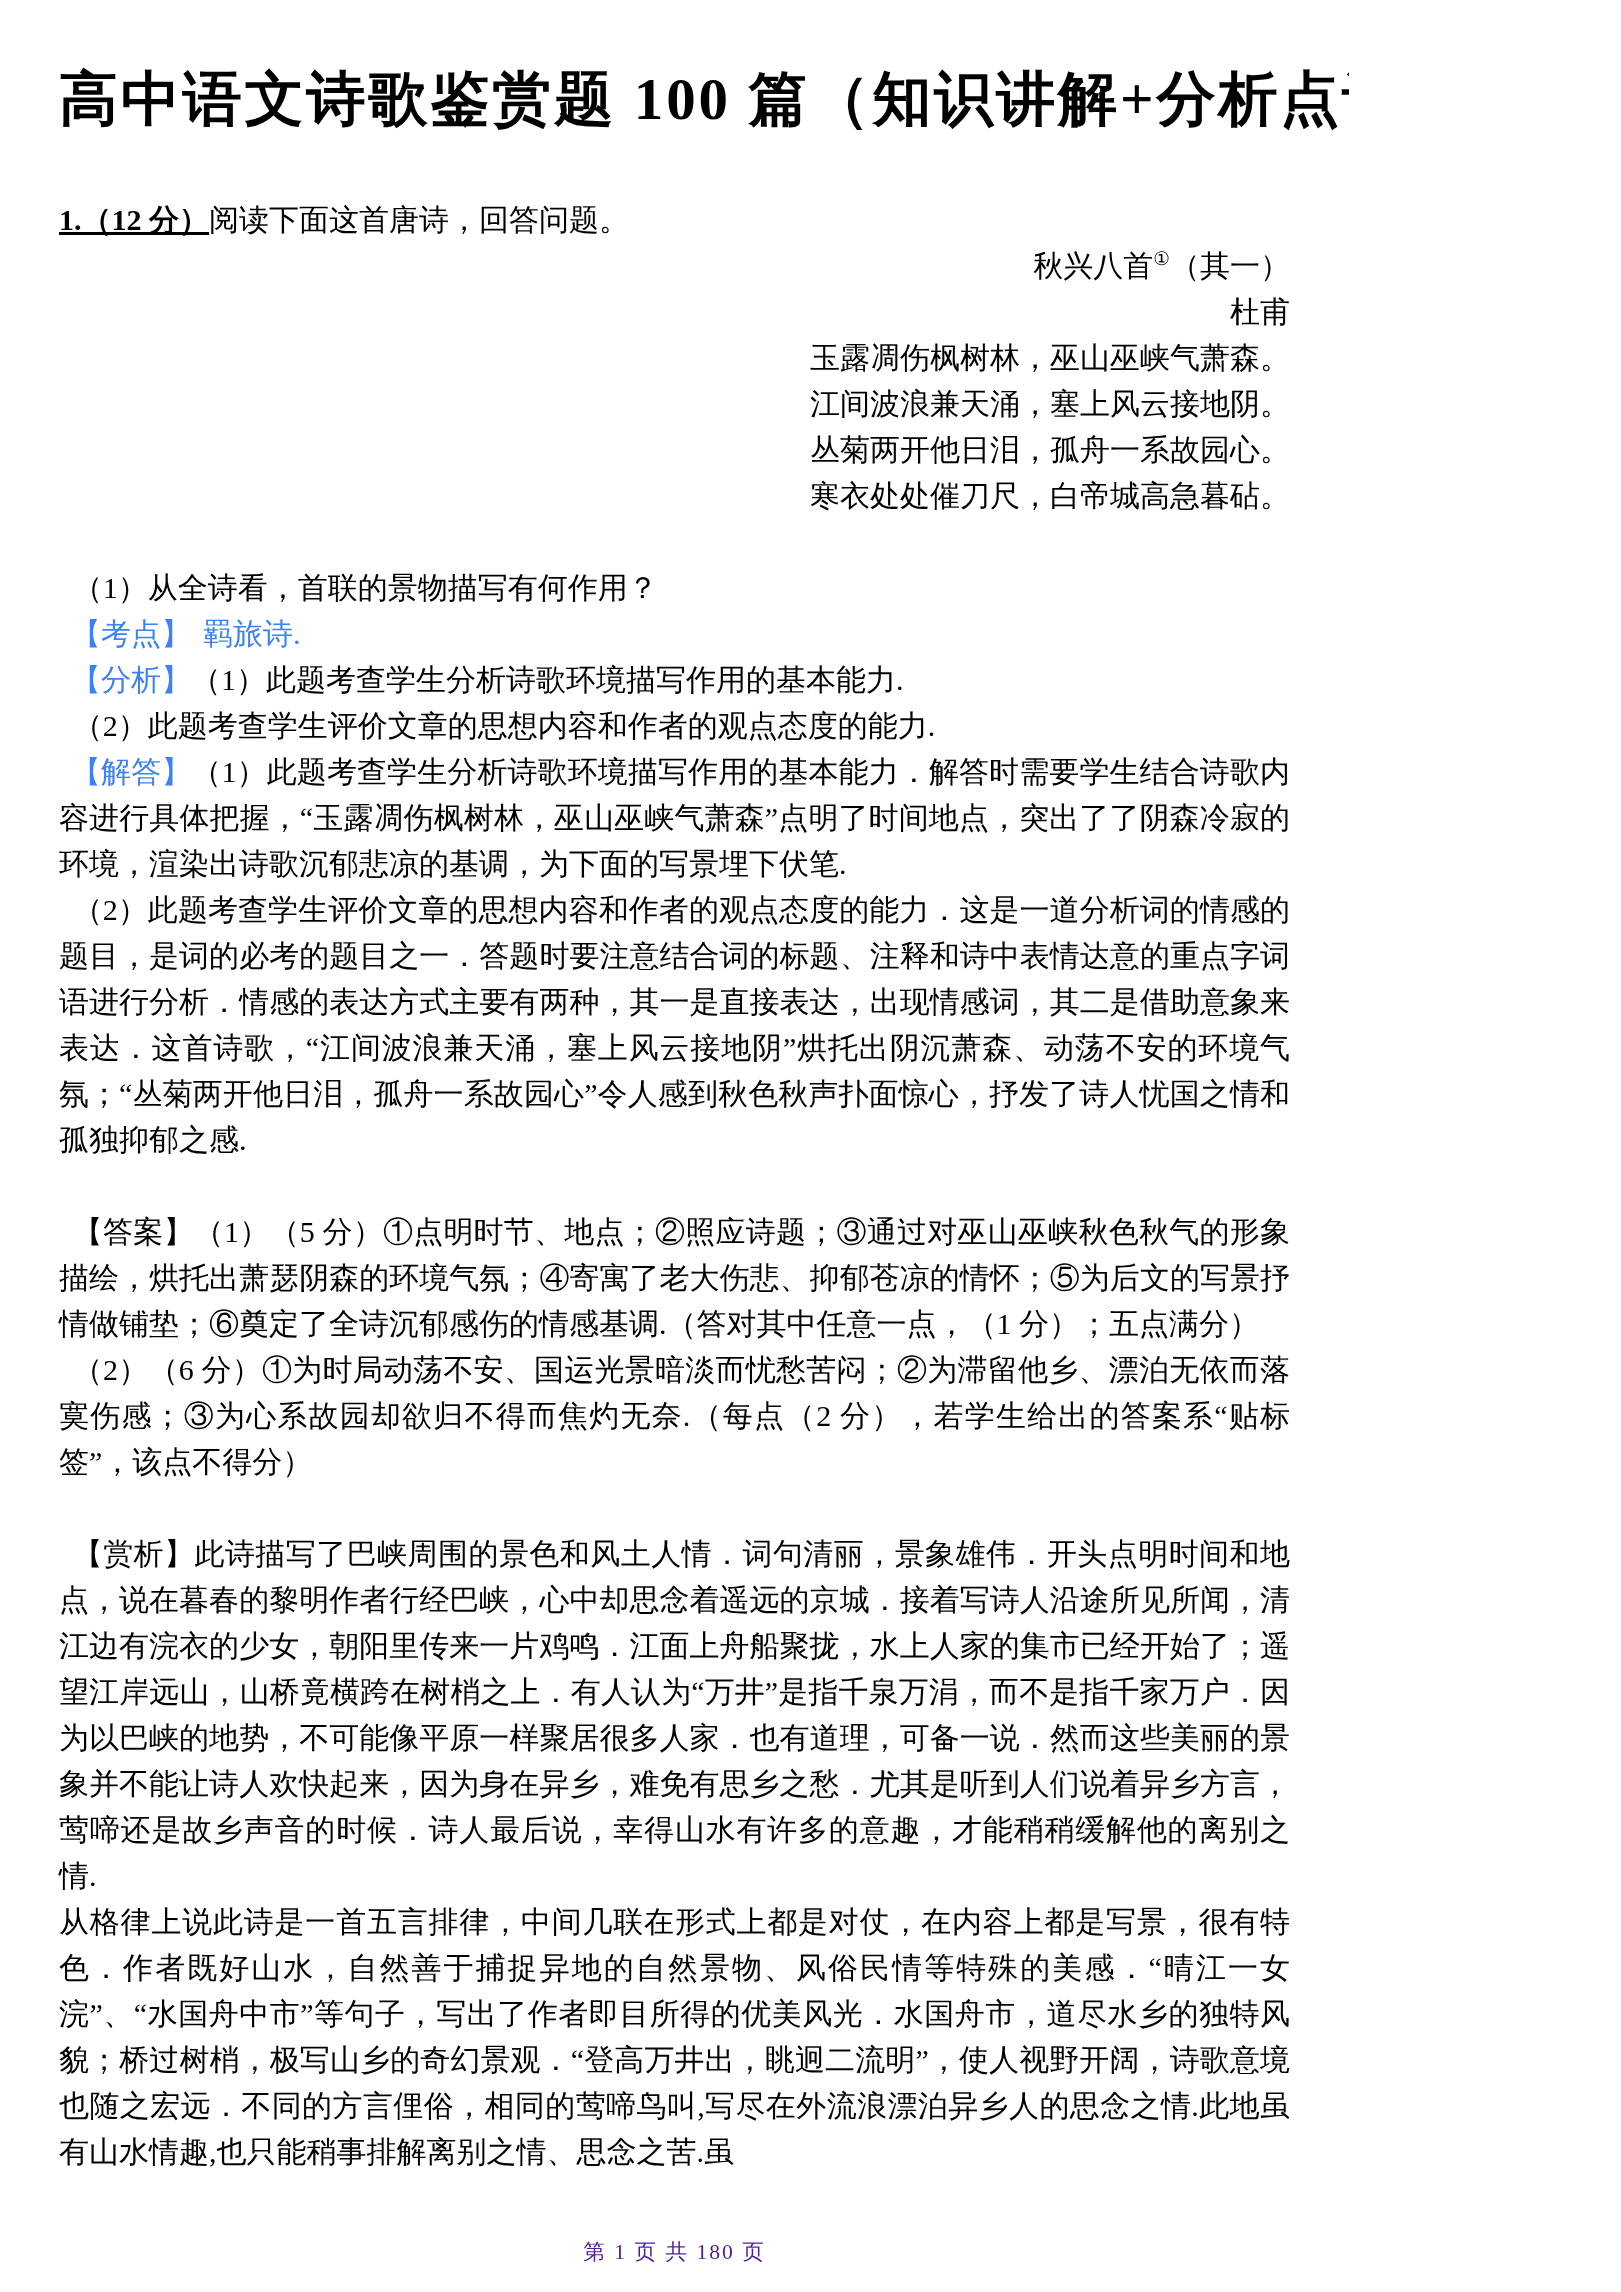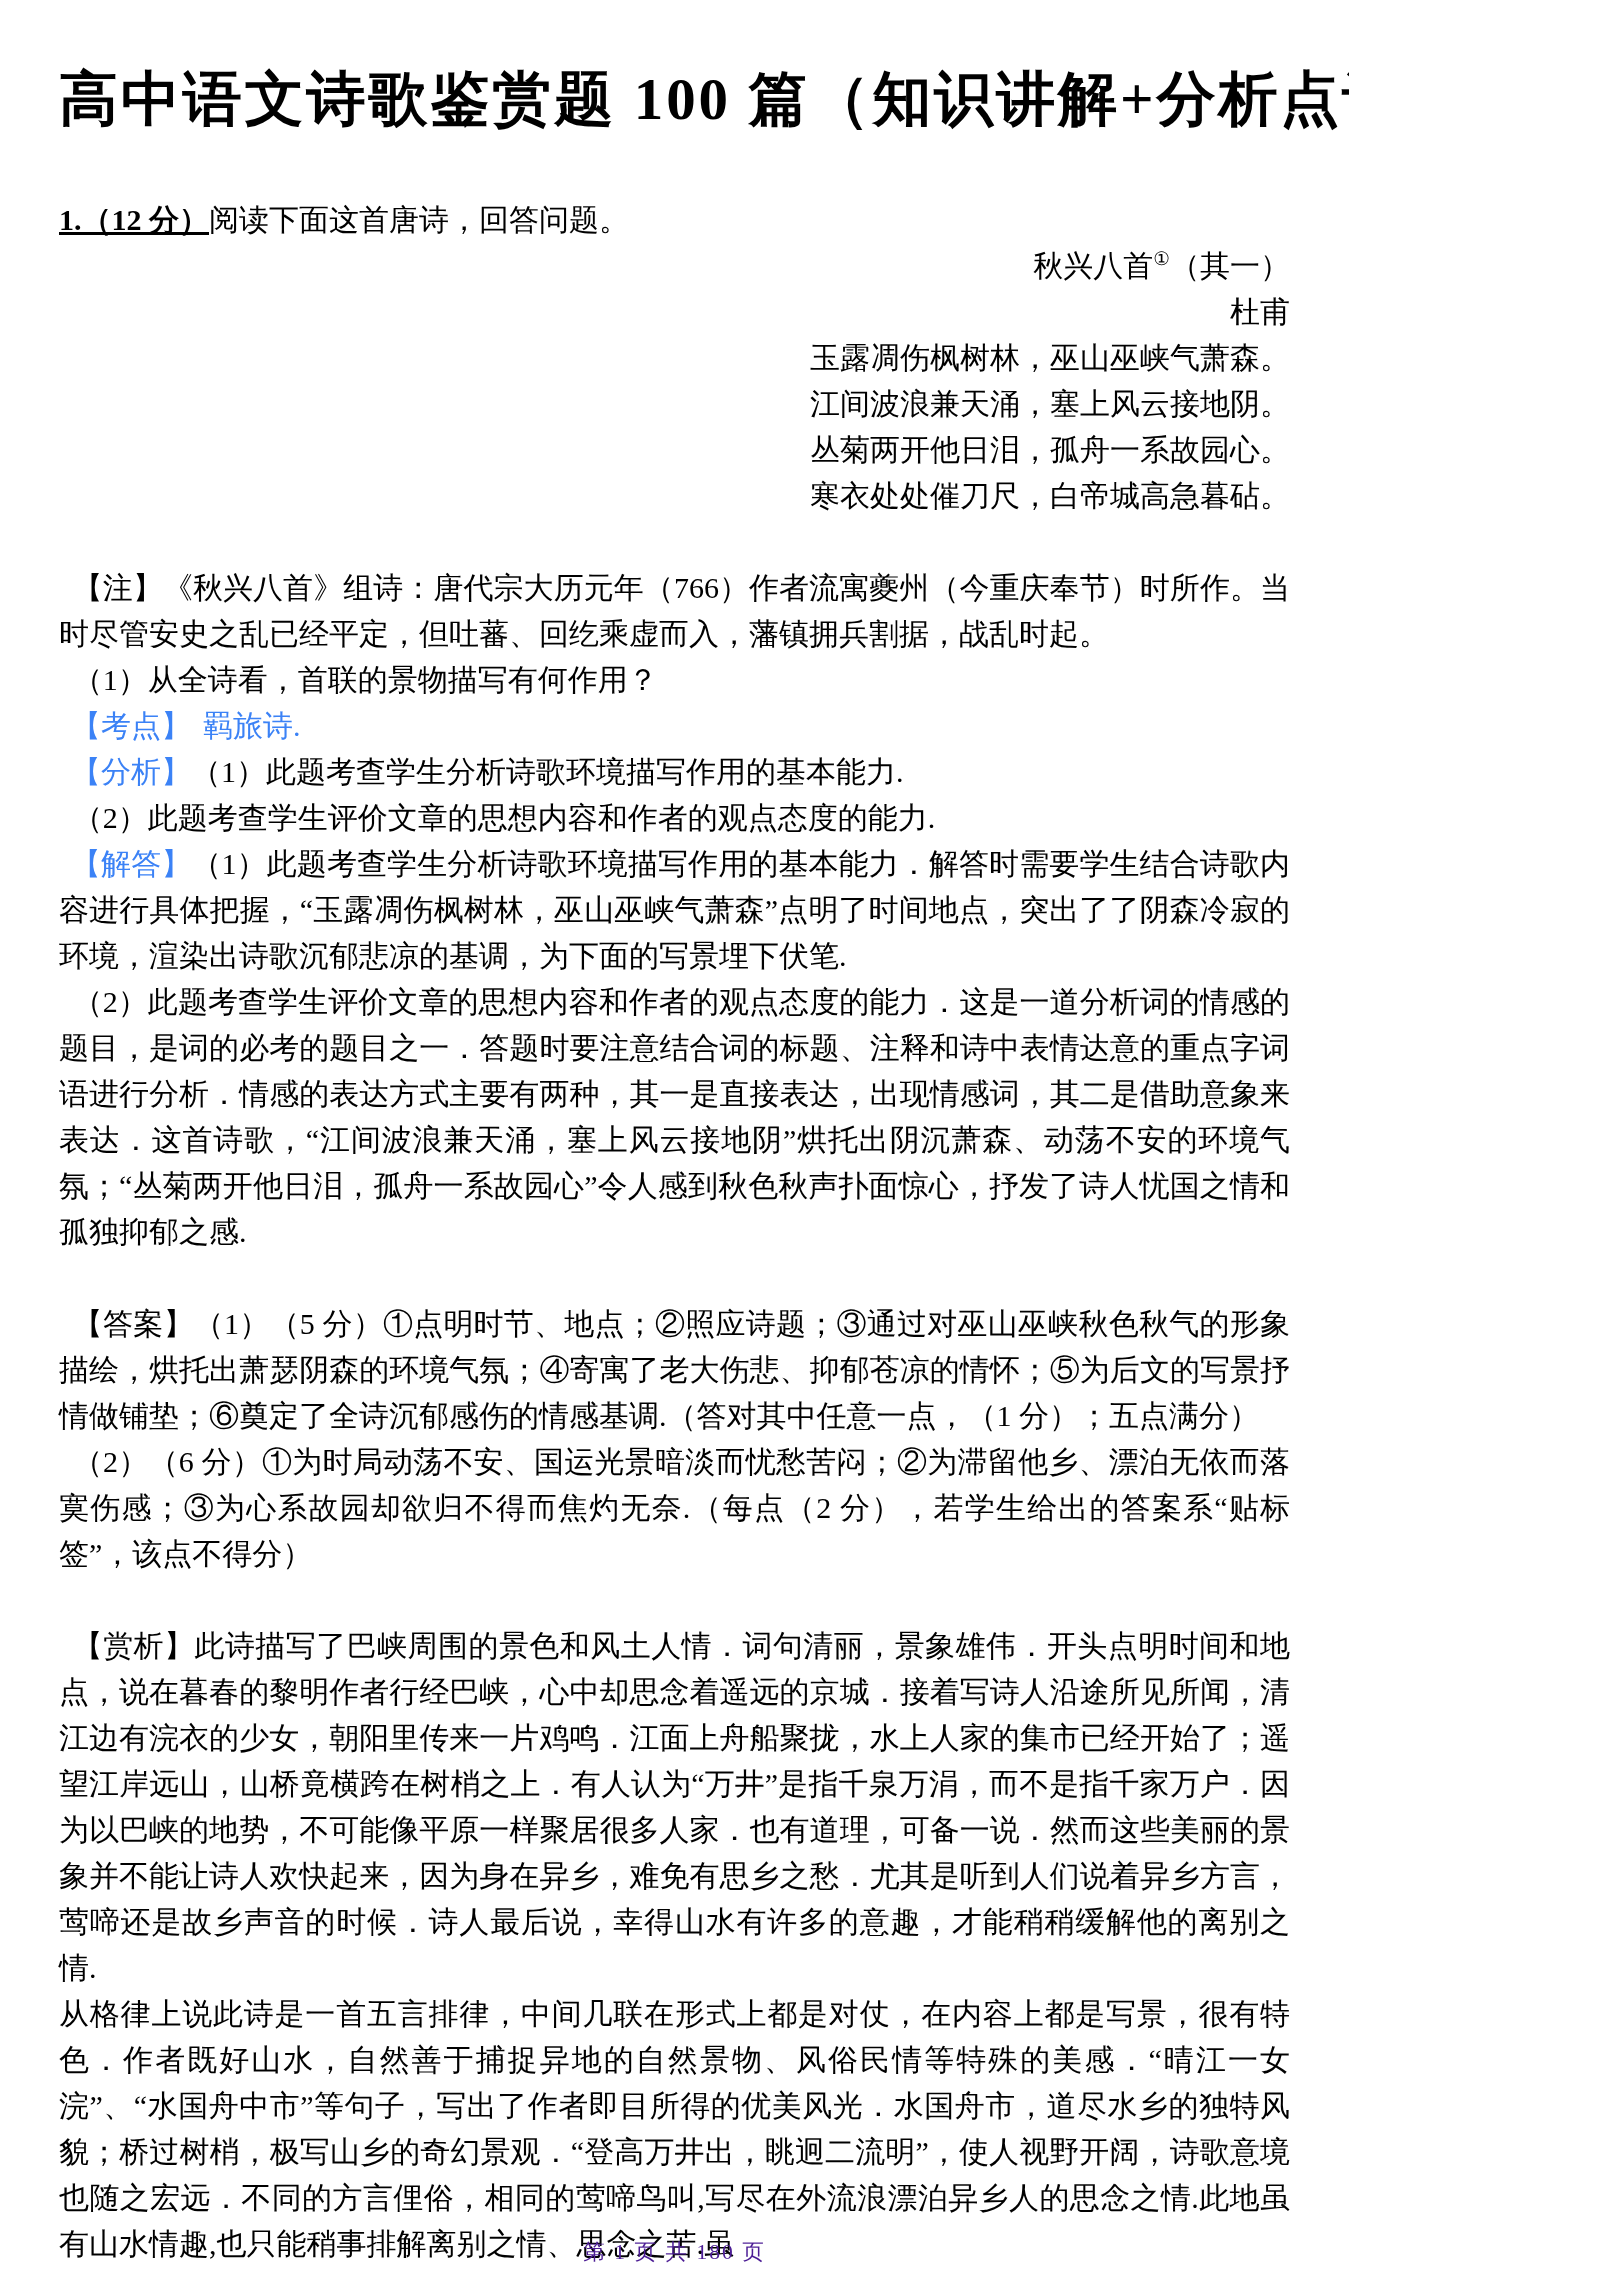--- a/index.html
+++ b/index.html
@@ -59,23 +59,20 @@
     <div class="para center">
       <span>秋兴八首</span><sup class="note-ref">①</sup><span>（其一）</span>
     </div>
     <div class="para center">杜甫</div>
     <div class="para center">玉露凋伤枫树林，巫山巫峡气萧森。</div>
     <div class="para center">江间波浪兼天涌，塞上风云接地阴。</div>
     <div class="para center">丛菊两开他日泪，孤舟一系故园心。</div>
     <div class="para center">寒衣处处催刀尺，白帝城高急暮砧。</div>
   </div>
 
-  <div class="para indent">
-    <span>【注】</span><span>《秋兴八首》组诗：唐代宗大历元年（766）作者流寓夔州（今重庆奉节）时所作。当时尽管安史之乱已经平定，但吐蕃、回纥乘虚而入，藩镇拥兵割据，战乱时起。</span>
-  </div>
 
   <div class="para indent">（1）从全诗看，首联的景物描写有何作用？</div>
 
   <div class="para">
     <span class="blue">【考点】</span><span class="blue">羁旅诗.</span>
   </div>
 
   <div class="para">
     <span class="blue">【分析】</span><span>（1）此题考查学生分析诗歌环境描写作用的基本能力.</span>
   </div>

